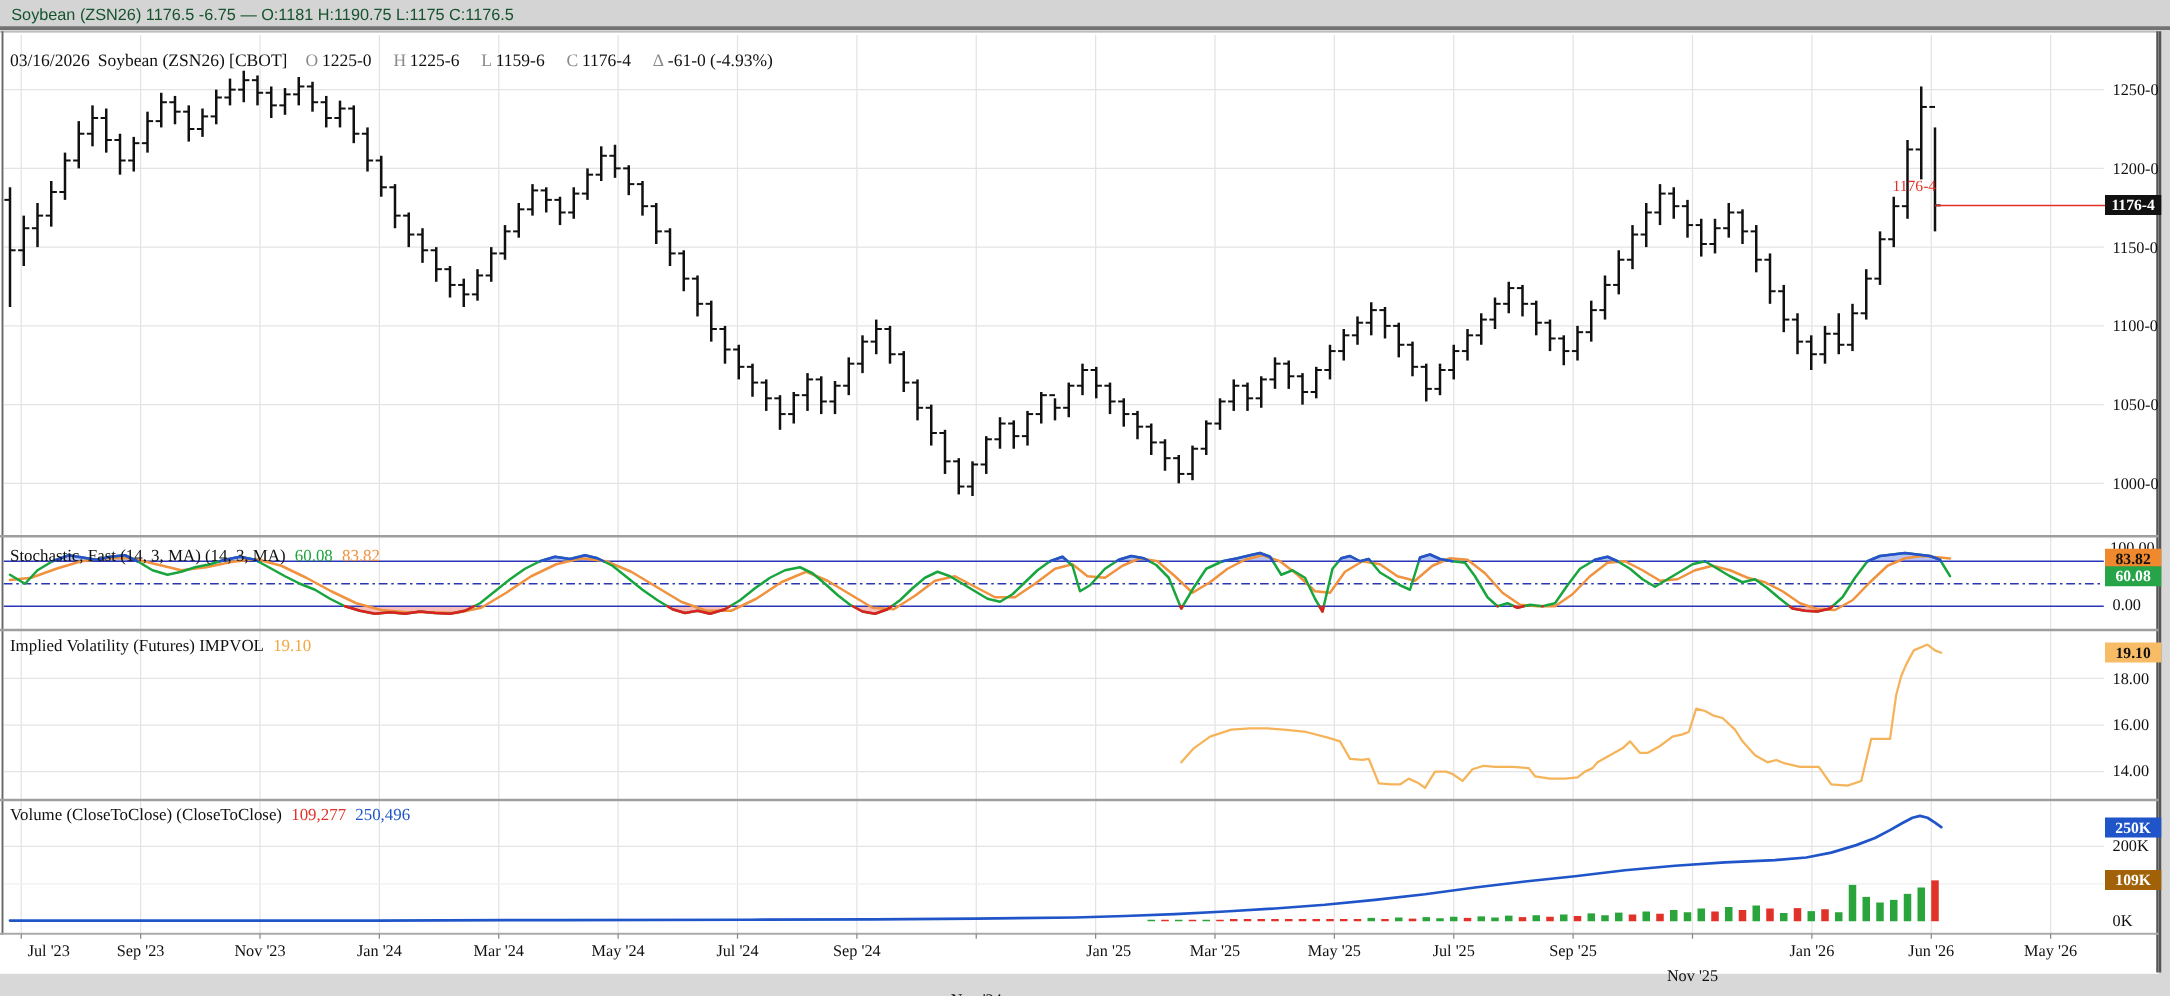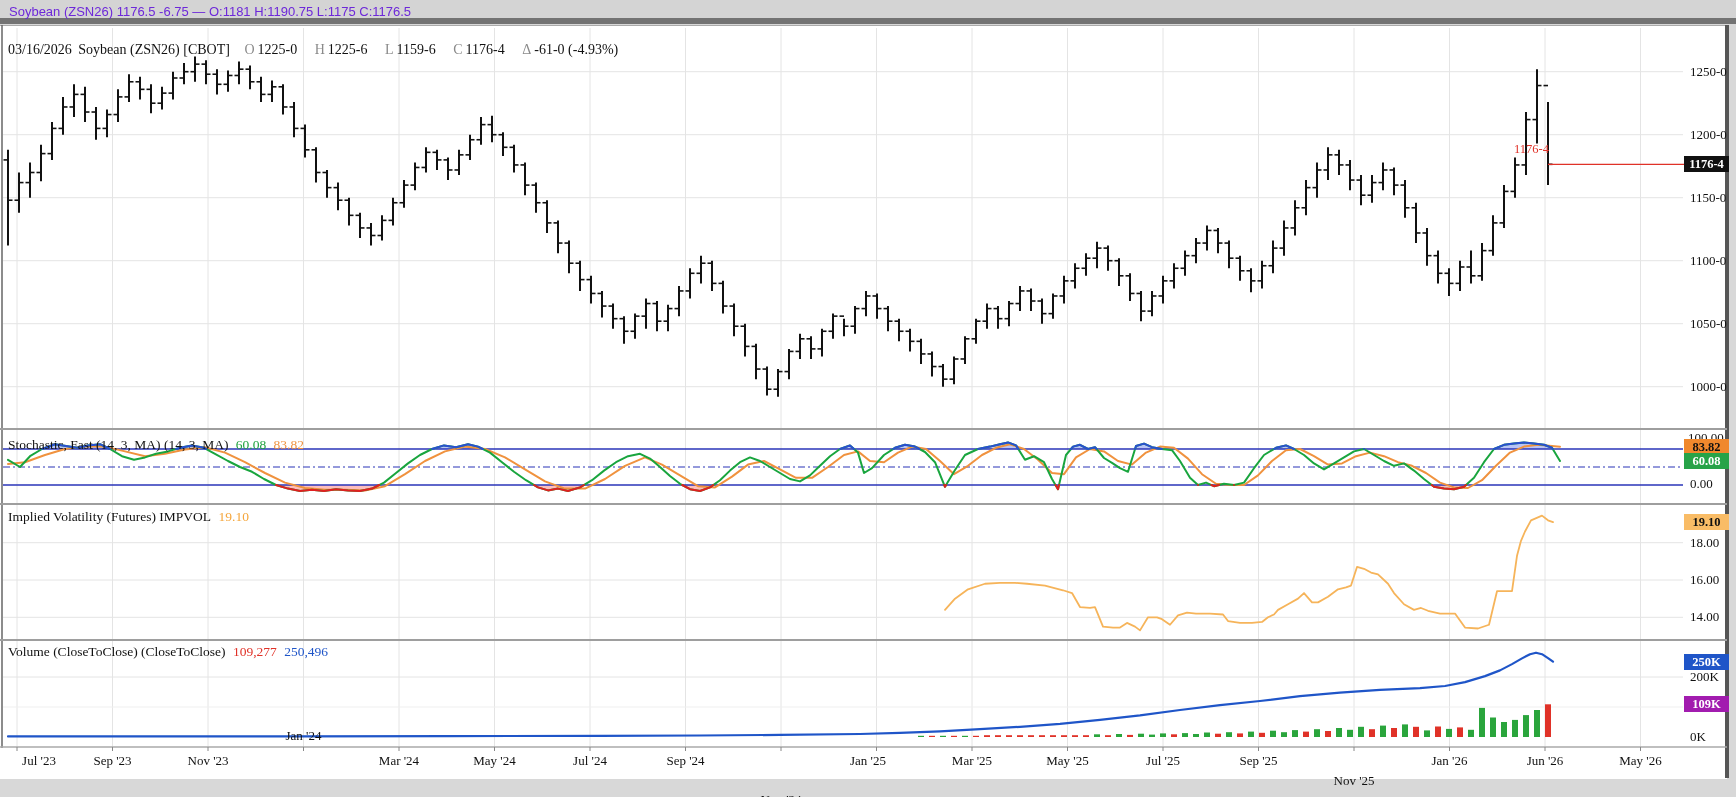--- a/index.html
+++ b/index.html
@@ -1,20 +1,20 @@
 <!DOCTYPE html>
 <html><head>
 <meta charset="utf-8">
 <style>
   html,body{margin:0;padding:0;background:#d8d8d8;}
   #app{position:relative;width:1736px;height:797px;background:#d8d8d8;overflow:hidden;
        font-family:"Liberation Serif", serif;}
   .titlebar{position:absolute;left:0;top:0;width:1736px;height:24px;background:#d4d4d4;
-            border-bottom:6px solid #737373;font-family:"Liberation Sans", sans-serif;
-            font-size:13px;color:#6d28d9;line-height:24px;padding-left:9px;box-sizing:border-box;}
+            border-bottom:3px solid #737373;font-family:"Liberation Sans", sans-serif;
+            font-size:13px;color:#14532d;line-height:24px;padding-left:9px;box-sizing:border-box;}
   .chart-bg{position:absolute;left:0;top:25px;width:1727px;height:753px;background:#ffffff;
             border-top:1px solid #aaa;}
   .right-gutter{position:absolute;left:1727px;top:25px;width:9px;height:753px;background:#d8d8d8;
             border-left:2px solid #555;}
   #chart-svg{position:absolute;left:0;top:0;width:1736px;height:797px;}
   .hdr{position:absolute;left:8px;top:30px;font-size:14px;color:#111;white-space:nowrap;margin-top:12px;}
   .hdr .lbl{color:#8a8a8a;}
   .hdr span{margin-right:3px;}
   .hdr .grp{margin-left:8px;}
   .ptitle{position:absolute;font-size:13.5px;color:#111;white-space:nowrap;}
@@ -666,37 +666,37 @@
       <div class="axis-label" style="left: 1688px; top: 430px;">100.00</div>
       <div class="axis-label" style="left: 1690px; top: 476px;">0.00</div>
       <div class="axis-label" style="left: 1690px; top: 534.7px;">18.00</div>
       <div class="axis-label" style="left: 1690px; top: 572px;">16.00</div>
       <div class="axis-label" style="left: 1690px; top: 609.3px;">14.00</div>
       <div class="axis-label" style="left: 1690px; top: 669px;">200K</div>
       <div class="axis-label" style="left: 1690px; top: 729px;">0K</div>
       <div class="x-label" style="left: 17px; top: 753px; padding-left: 44px;">Jul '23</div>
       <div class="x-label" style="left: 112.5px; top: 753px;">Sep '23</div>
       <div class="x-label" style="left: 208px; top: 753px;">Nov '23</div>
-      <div class="x-label" style="left: 303.5px; top: 728px;">Jan '24</div>
+      <div class="x-label" style="left: 303.5px; top: 753px;">Jan '24</div>
       <div class="x-label" style="left: 399px; top: 753px;">Mar '24</div>
       <div class="x-label" style="left: 494.5px; top: 753px;">May '24</div>
       <div class="x-label" style="left: 590px; top: 753px;">Jul '24</div>
       <div class="x-label" style="left: 685.5px; top: 753px;">Sep '24</div>
       <div class="x-label" style="left: 781px; top: 792px;">Nov '24</div>
-      <div class="x-label" style="left: 868px; top: 753px;">Jan '25</div>
+      <div class="x-label" style="left: 887px; top: 753px;">Jan '25</div>
       <div class="x-label" style="left: 972px; top: 753px;">Mar '25</div>
       <div class="x-label" style="left: 1067.5px; top: 753px;">May '25</div>
       <div class="x-label" style="left: 1163px; top: 753px;">Jul '25</div>
       <div class="x-label" style="left: 1258.5px; top: 753px;">Sep '25</div>
       <div class="x-label" style="left: 1354px; top: 773px;">Nov '25</div>
       <div class="x-label" style="left: 1449.5px; top: 753px;">Jan '26</div>
       <div class="x-label" style="left: 1545px; top: 753px;">Jun '26</div>
       <div class="x-label" style="left: 1640.5px; top: 753px;">May '26</div>
       <div class="badge" style="left: 1684px; top: 156.31px; background: rgb(17, 17, 17); color: rgb(255, 255, 255);">1176-4</div>
       <div class="badge" style="left: 1684px; top: 438.708px; background: rgb(240, 136, 45); color: rgb(17, 17, 17);">83.82</div>
       <div class="badge" style="left: 1684px; top: 452.952px; background: rgb(39, 163, 72); color: rgb(255, 255, 255);">60.08</div>
       <div class="badge" style="left: 1684px; top: 514.185px; background: rgb(249, 188, 102); color: rgb(17, 17, 17);">19.10</div>
       <div class="badge" style="left: 1684px; top: 653.85px; background: rgb(31, 85, 200); color: rgb(255, 255, 255);">250K</div>
-      <div class="badge" style="left: 1684px; top: 696.21px; background: #a21caf; color: rgb(255, 255, 255);">109K</div>
+      <div class="badge" style="left: 1684px; top: 696.21px; background: #a16207; color: rgb(255, 255, 255);">109K</div>
       <div class="red-price-label" style="left: 1514px; top: 142.31px;">1176-4</div>
     </div>
 
 </div>
 
 </body></html>

